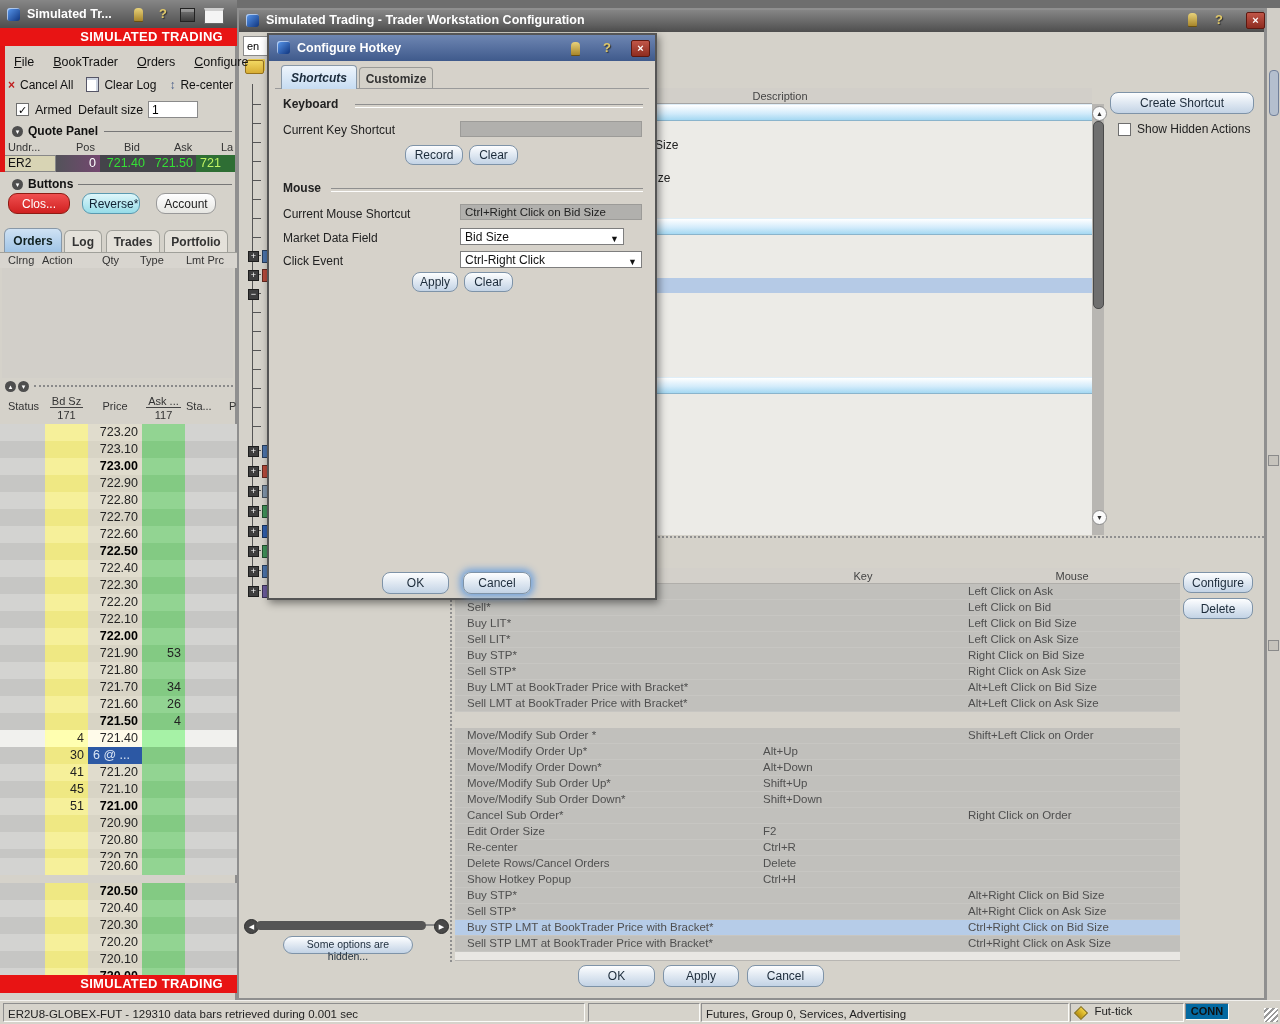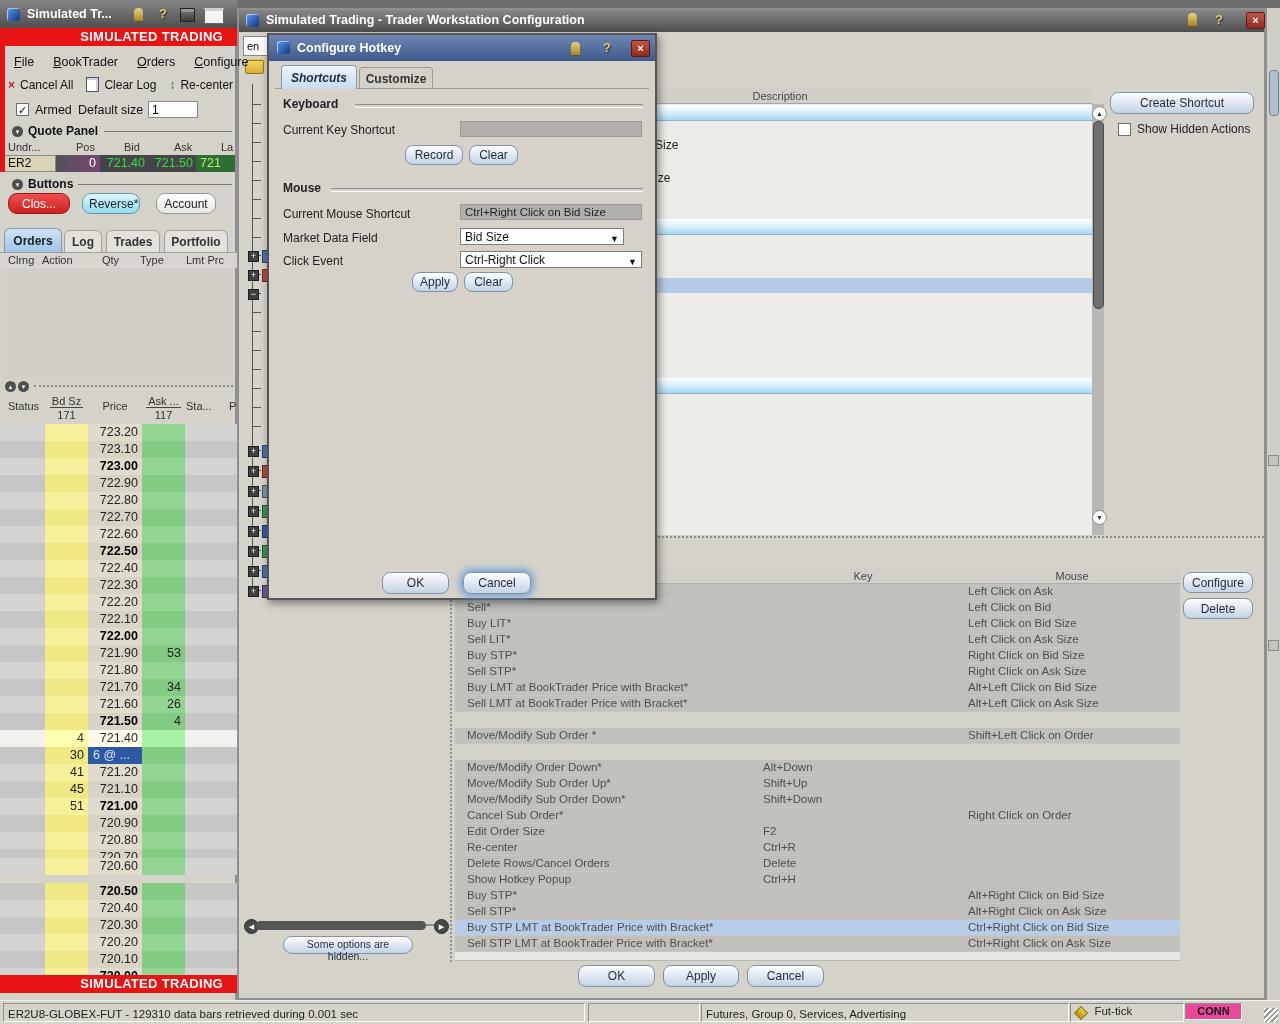--- a/index.html
+++ b/index.html
@@ -216,20 +216,25 @@
       <div class="scr" style="top: 112px;">
         <span class="sc-a">Sell LMT at BookTrader Price with Bracket*</span>
         <span class="sc-k"></span>
         <span class="sc-m">Alt+Left Click on Ask Size</span>
       </div>
       <div class="scr" style="top: 144px;">
         <span class="sc-a">Move/Modify Sub Order *</span>
         <span class="sc-k"></span>
         <span class="sc-m">Shift+Left Click on Order</span>
       </div>
+      <div class="scr" style="top: 160px;">
+        <span class="sc-a">Move/Modify Order Up*</span>
+        <span class="sc-k">Alt+Up</span>
+        <span class="sc-m"></span>
+      </div>
       <div class="scr" style="top: 176px;">
         <span class="sc-a">Move/Modify Order Down*</span>
         <span class="sc-k">Alt+Down</span>
         <span class="sc-m"></span>
       </div>
       <div class="scr" style="top: 192px;">
         <span class="sc-a">Move/Modify Sub Order Up*</span>
         <span class="sc-k">Shift+Up</span>
         <span class="sc-m"></span>
       </div>
@@ -658,21 +663,21 @@
     <span style="font-size:11.5px;color:#222;line-height:15px;padding-left:4px;white-space:nowrap;display:inline-block;">ER2U8-GLOBEX-FUT - 129310 data bars retrieved during 0.001 sec</span>
   </div>
   <div class="abs sunk" style="left:588px;top:1003px;width:110px;height:17px;z-index:21;"></div>
   <div class="abs sunk" style="left:701px;top:1003px;width:366px;height:17px;z-index:21;">
     <span style="font-size:11.5px;color:#222;line-height:15px;padding-left:4px;white-space:nowrap;display:inline-block;">Futures, Group 0, Services, Advertising</span>
   </div>
   <div class="abs sunk" style="left:1070px;top:1003px;width:112px;height:17px;z-index:21;">
     <span class="diam" style="display:inline-block;margin:3px 4px 0 5px;"></span>
     <span style="font-size:11.5px;color:#222;vertical-align:top;line-height:15px;">Fut-tick</span>
   </div>
-  <div class="abs" style="left:1185px;top:1003px;width:57px;height:17px;background:#ec4899;border:1px solid;border-color:#8e8e8e #fbfbf8 #fbfbf8 #8e8e8e;box-sizing:border-box;font-size:11px;font-weight:bold;color:#111;text-align:center;line-height:14px;z-index:21;">CONN</div>
+  <div class="abs" style="left:1185px;top:1003px;width:44px;height:17px;background:#0369a1;border:1px solid;border-color:#8e8e8e #fbfbf8 #fbfbf8 #8e8e8e;box-sizing:border-box;font-size:11px;font-weight:bold;color:#111;text-align:center;line-height:14px;z-index:21;">CONN</div>
   <div class="abs grip" style="left:1264px;top:1008px;width:14px;height:14px;z-index:22;"></div>
 
   <div class="abs" style="left:267px;top:33px;width:390px;height:567px;background:#d6d2ca;border:2px solid #555;box-sizing:border-box;z-index:50;box-shadow:2px 3px 8px rgba(0,0,0,.45);">
     <div class="blue-grad" style="position:absolute;left:0;top:0;width:100%;height:26px;"></div>
     <div class="appicon" style="position:absolute;left:8px;top:6px;"></div>
     <div class="wtitle" style="position:absolute;left:28px;top:6px;">Configure Hotkey</div>
     <div class="pin" style="position:absolute;left:302px;top:7px;"></div>
     <div class="helpq" style="position:absolute;left:334px;top:5px;">?</div>
     <div class="xbtn" style="position:absolute;left:362px;top:5px;">×</div>
 

